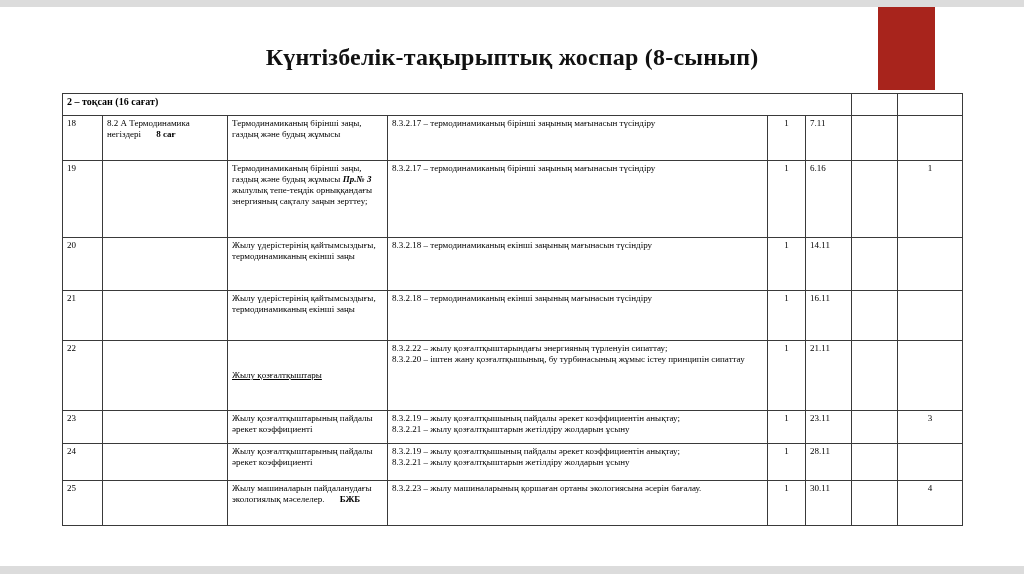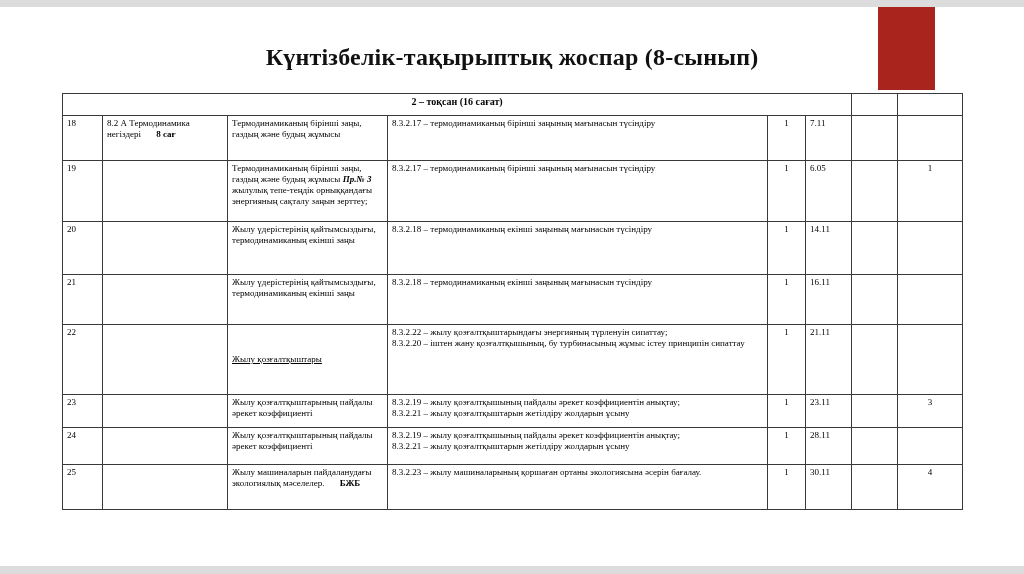--- a/index.html
+++ b/index.html
@@ -16,21 +16,21 @@
     font-weight:bold;font-size:24px;color:#111;letter-spacing:.2px;
   }
   table.plan{
     position:absolute;left:62px;top:93px;width:900px;
     border-collapse:collapse;table-layout:fixed;
     font-size:9px;line-height:11px;color:#000;
   }
   table.plan td{
     border:1px solid #3a3a3a;padding:2px 4px;vertical-align:top;overflow:hidden;
   }
-  td.header-cell{text-align:center;font-weight:bold;font-size:10px;}
+  td.header-cell{font-weight:bold;font-size:10px;}
   td.c-obj{vertical-align:middle;white-space:pre-line;padding-left:8px;}
   td.c-hours{text-align:center;}
   td.c-note{text-align:center;}
   tr.mid td.c-topic{vertical-align:middle;}
   .u{text-decoration:underline;text-align:center;}
   .sec-bold,.topic-bold{font-weight:bold;margin-left:13px;}
   .topic-em{font-weight:bold;font-style:italic;}
 </style>
 </head>
 <body>
@@ -61,27 +61,27 @@
   <tr style="height: 45px;">
     <td class="c-num">18</td>
     <td class="c-section"><span class="sec-text">8.2 А Термодинамика негіздері</span> <span class="sec-bold">8 сағ</span></td>
     <td class="c-topic"><span class="topic-text">Термодинамиканың бірінші заңы, газдың және будың жұмысы</span> <span class="topic-em"></span> <span class="topic-rest"></span> <span class="topic-bold"></span></td>
     <td class="c-obj">8.3.2.17 – термодинамиканың бірінші заңының мағынасын түсіндіру</td>
     <td class="c-hours">1</td>
     <td class="c-date">7.11</td>
     <td class="c-extra"></td>
     <td class="c-note"></td>
   </tr>
-      <tr style="height: 61px;">
+      <tr style="height: 77px;">
     <td class="c-num">19</td>
     <td class="c-section"><span class="sec-text"></span> <span class="sec-bold"></span></td>
     <td class="c-topic"><span class="topic-text">Термодинамиканың бірінші заңы, газдың және будың жұмысы</span> <span class="topic-em">Пр.№ 3</span> <span class="topic-rest">жылулық тепе-теңдік орныққандағы энергияның сақталу заңын зерттеу;</span> <span class="topic-bold"></span></td>
     <td class="c-obj">8.3.2.17 – термодинамиканың бірінші заңының мағынасын түсіндіру</td>
     <td class="c-hours">1</td>
-    <td class="c-date">6.05</td>
+    <td class="c-date">6.16</td>
     <td class="c-extra"></td>
     <td class="c-note">1</td>
   </tr>
       <tr style="height: 53px;">
     <td class="c-num">20</td>
     <td class="c-section"><span class="sec-text"></span> <span class="sec-bold"></span></td>
     <td class="c-topic"><span class="topic-text">Жылу үдерістерінің қайтымсыздығы, термодинамиканың екінші заңы</span> <span class="topic-em"></span> <span class="topic-rest"></span> <span class="topic-bold"></span></td>
     <td class="c-obj">8.3.2.18 – термодинамиканың екінші заңының мағынасын түсіндіру</td>
     <td class="c-hours">1</td>
     <td class="c-date">14.11</td>

